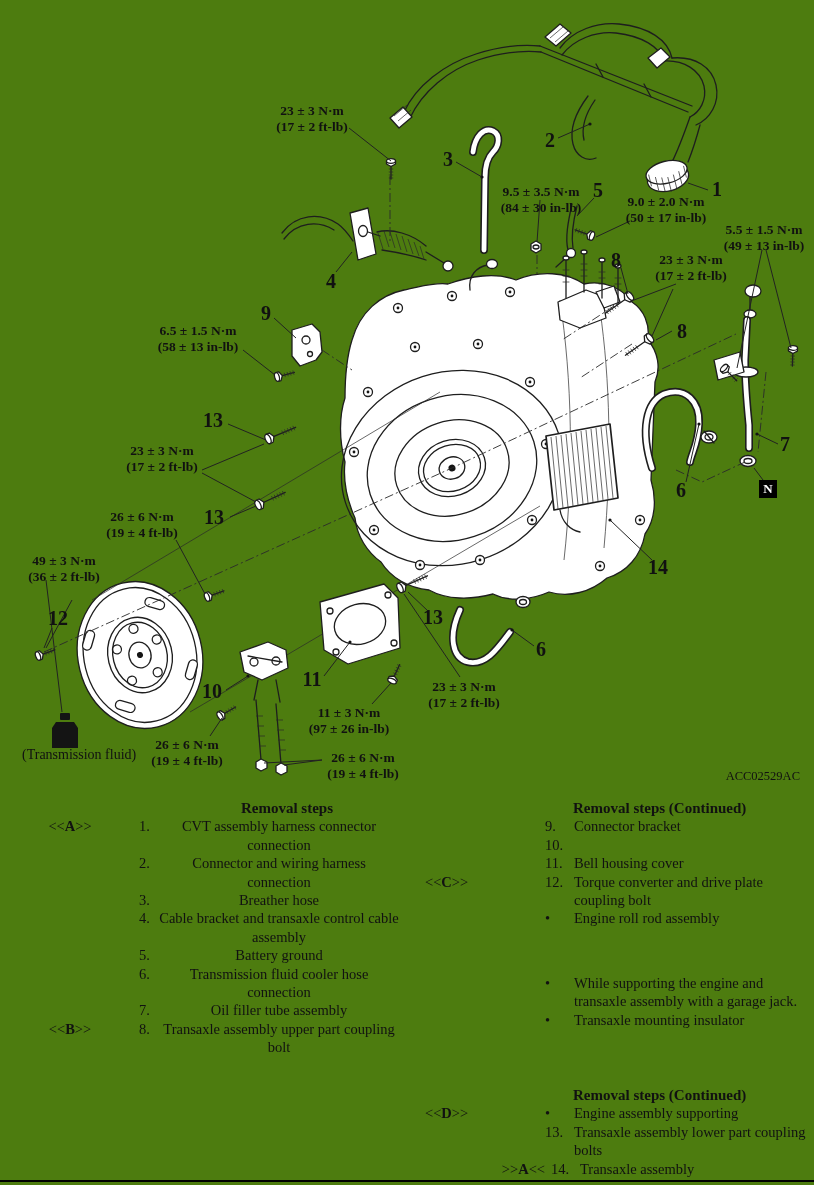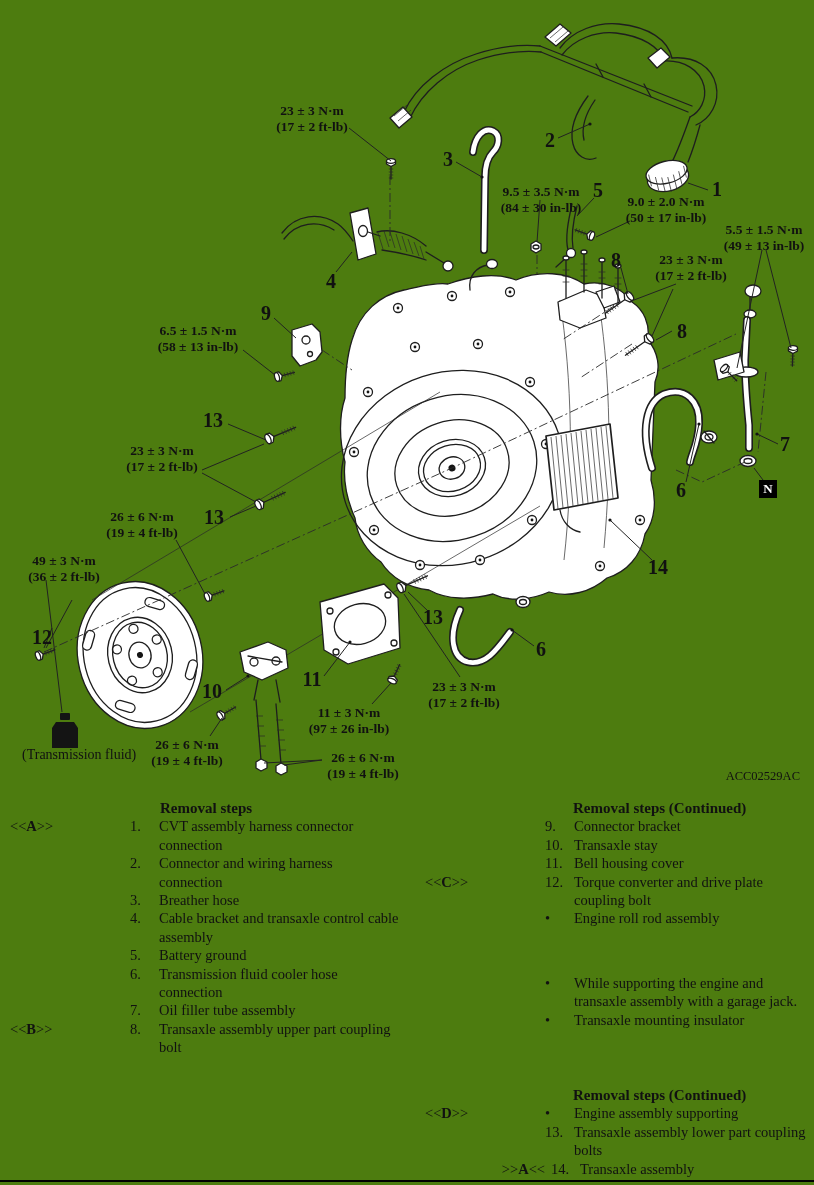--- a/index.html
+++ b/index.html
@@ -15,21 +15,21 @@
     font-size:12.5px;color:#111;}
   .n-badge{position:absolute;left:759px;top:480px;width:18px;height:18px;background:#000;
     color:#fff;font-weight:bold;font-size:13px;text-align:center;line-height:18px;}
   .steps-block{position:absolute;font-size:14.5px;line-height:18.4px;}
   .steps-heading{font-weight:bold;font-size:15px;line-height:18.4px;}
   .step-row{display:flex;align-items:flex-start;}
   .col-marker{flex:0 0 120px;}
   .col-num{flex:0 0 29px;}
   .col-text{flex:0 0 auto;}
   .marker-right{text-align:right;padding-right:6px;}
-  #steps-left{left:10px;top:799px;width:404px;}
+  #steps-left{left:10px;top:799px;width:404px;text-align:center;}
   #steps-left .steps-heading{margin-left:150px;}
   #steps-left .col-text{width:240px;}
   #steps-right-top,#steps-right-bottom{left:425px;width:389px;}
   #steps-right-top{top:799px;}
   #steps-right-bottom{top:1086px;}
   #steps-right-top .steps-heading,#steps-right-bottom .steps-heading{margin-left:148px;}
   #steps-right-top .col-text,#steps-right-bottom .col-text{width:241px;}
   .gap-before{margin-top:46px;}
   .bottom-rule{position:absolute;left:0;top:1180px;width:814px;height:2px;background:#000;}
   
@@ -432,21 +432,21 @@
       <div class="callout-num" style="left: 331px; top: 281px;">4</div>
       <div class="callout-num" style="left: 598px; top: 190px;">5</div>
       <div class="callout-num" style="left: 681px; top: 490px;">6</div>
       <div class="callout-num" style="left: 541px; top: 649px;">6</div>
       <div class="callout-num" style="left: 785px; top: 444px;">7</div>
       <div class="callout-num" style="left: 616px; top: 260px;">8</div>
       <div class="callout-num" style="left: 682px; top: 331px;">8</div>
       <div class="callout-num" style="left: 266px; top: 313px;">9</div>
       <div class="callout-num" style="left: 212px; top: 691px;">10</div>
       <div class="callout-num" style="left: 312px; top: 679px;">11</div>
-      <div class="callout-num" style="left: 42px; top: 618px; margin-top: 19px;">12</div>
+      <div class="callout-num" style="left: 58px; top: 618px;">12</div>
       <div class="callout-num" style="left: 213px; top: 420px;">13</div>
       <div class="callout-num" style="left: 214px; top: 517px;">13</div>
       <div class="callout-num" style="left: 433px; top: 617px;">13</div>
       <div class="callout-num" style="left: 658px; top: 567px;">14</div>
     </div>
 
   <div class="fluid-caption">(Transmission fluid)</div>
   <div class="figure-code">ACC02529AC</div>
   <div class="n-badge">N</div>
 
@@ -500,21 +500,20 @@
     <div class="steps-heading">Removal steps (Continued)</div>
     <div class="rows">
         <div class="step-row">
           <span class="col-marker"></span>
           <span class="col-num">9.</span>
           <span class="col-text">Connector bracket</span>
         </div>
         <div class="step-row">
           <span class="col-marker"></span>
           <span class="col-num">10.</span>
-          <span class="col-text">Transaxle stay</span>
         </div>
         <div class="step-row">
           <span class="col-marker"></span>
           <span class="col-num">11.</span>
           <span class="col-text">Bell housing cover</span>
         </div>
         <div class="step-row">
           <span class="col-marker">&lt;&lt;<b>C</b>&gt;&gt;</span>
           <span class="col-num">12.</span>
           <span class="col-text">Torque converter and drive plate coupling bolt</span>

